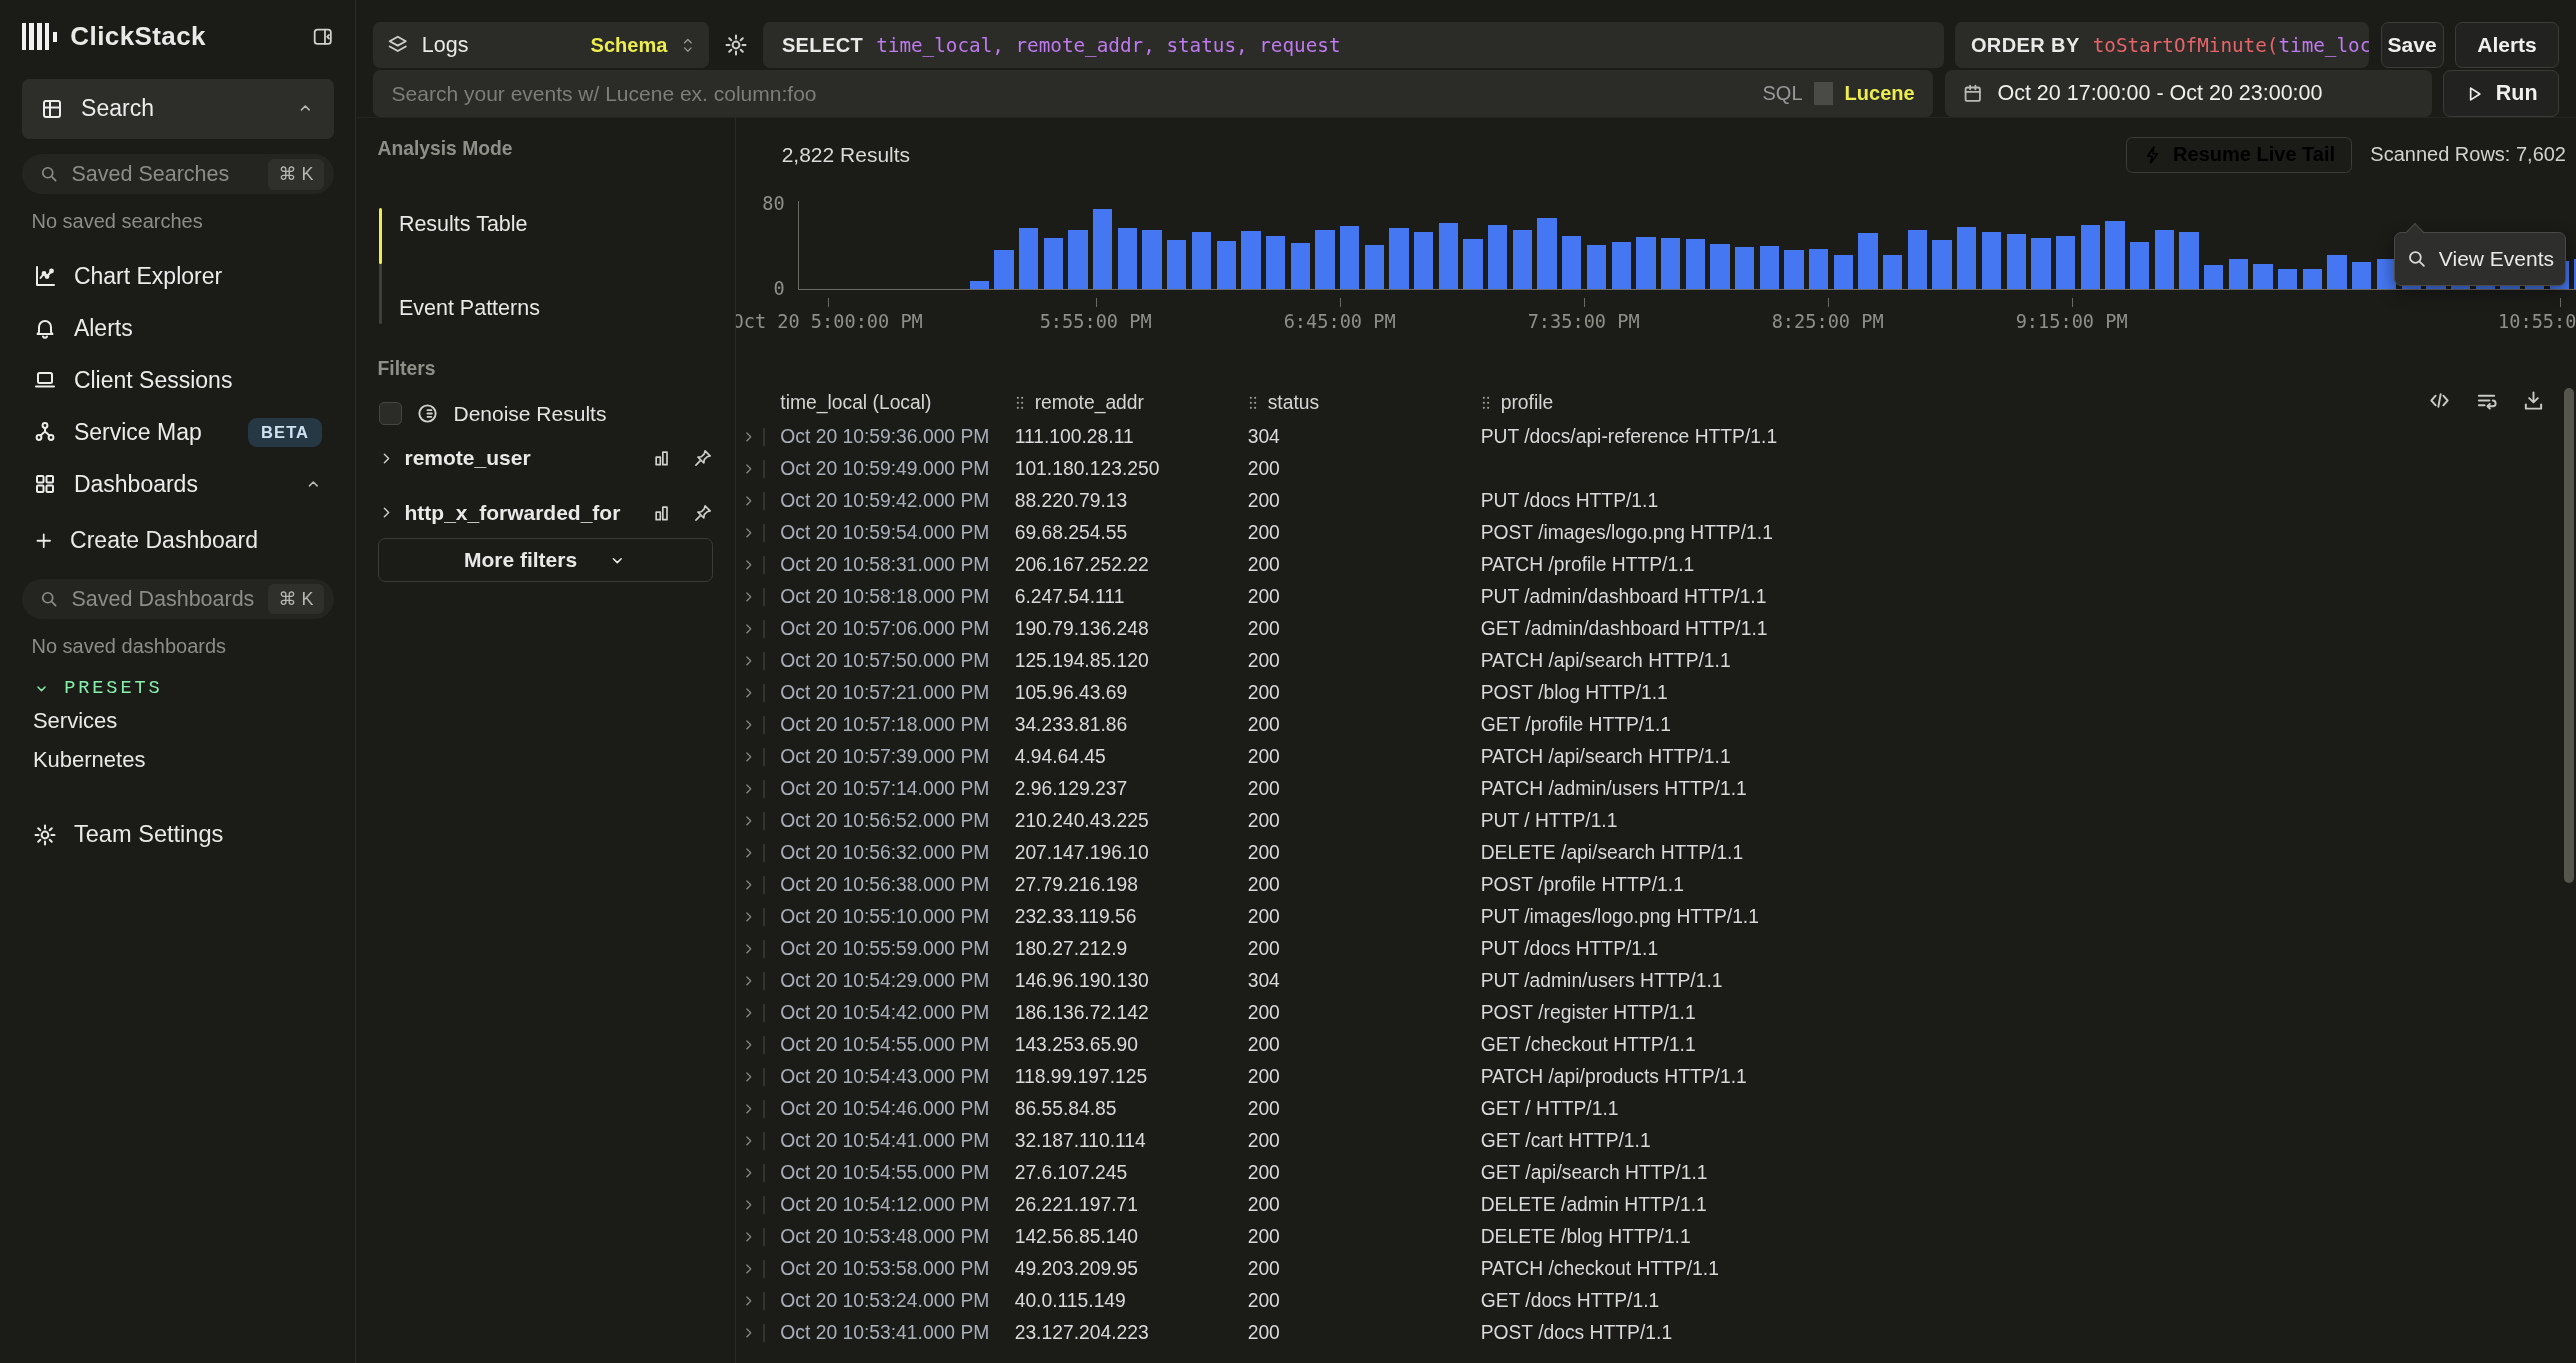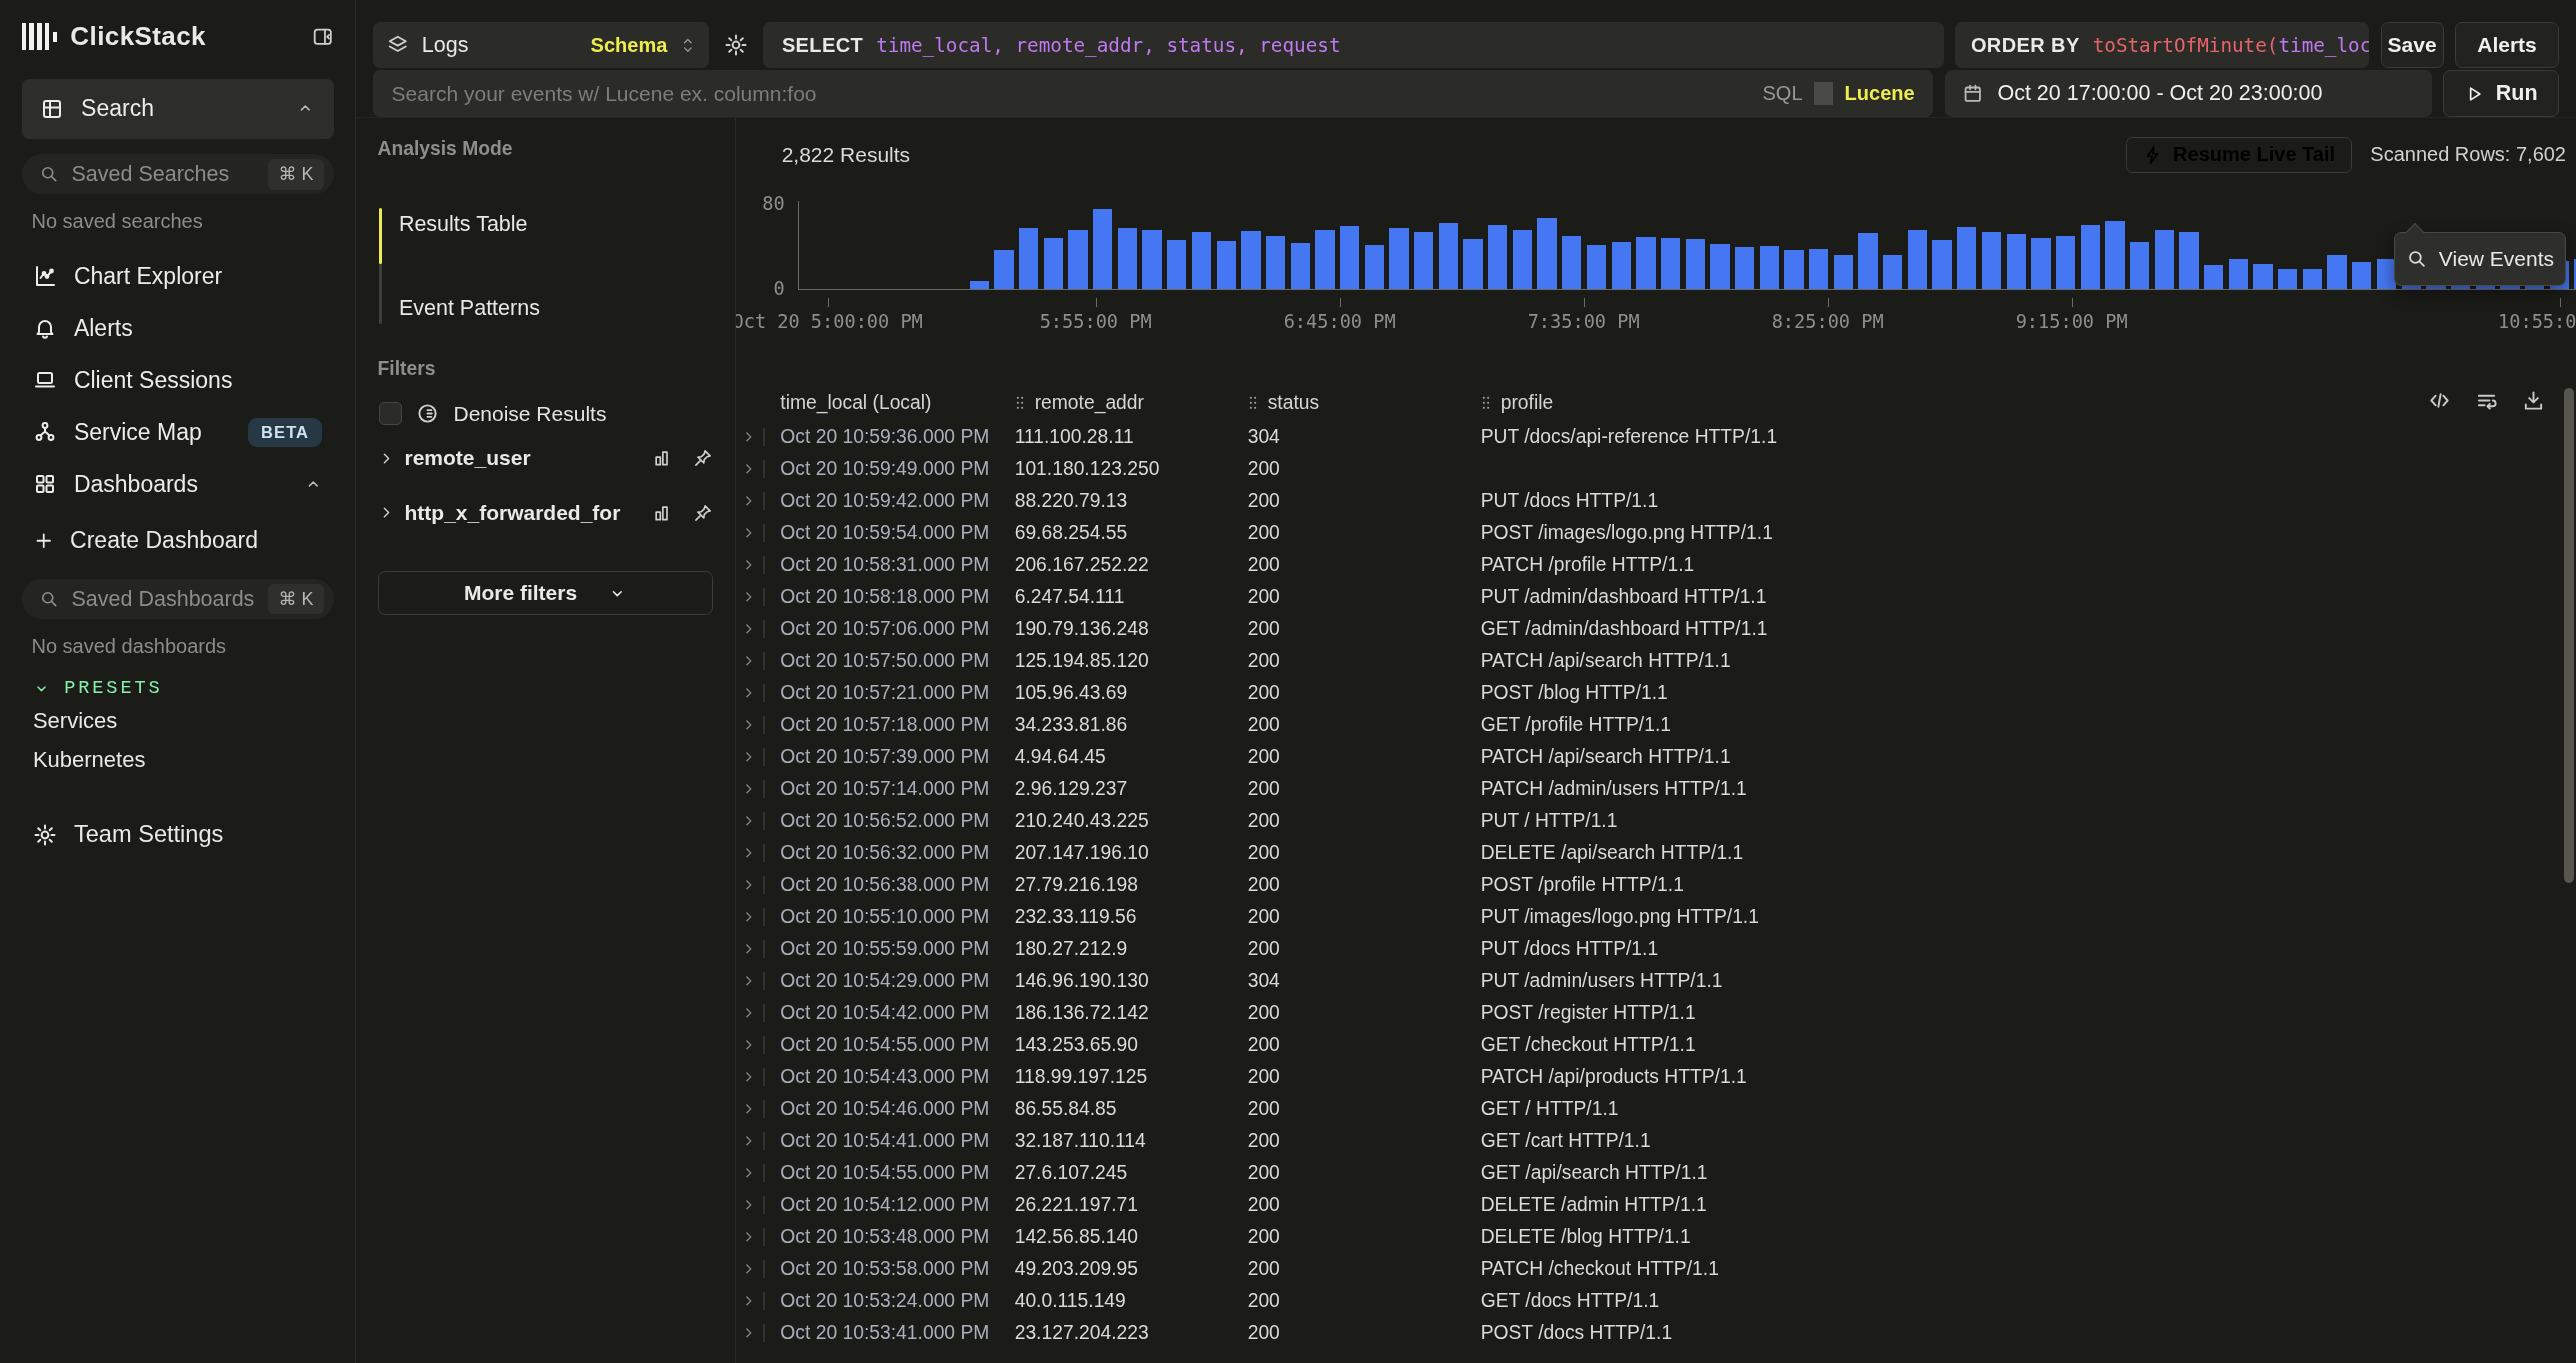--- a/index.html
+++ b/index.html
@@ -70,21 +70,21 @@
   .mode-track { position:absolute; left:0; top:4.3px; bottom:4.3px; width:3.6px; background:#3f3f3b; border-radius:2.1px; }
   .mode-track .seg { position:absolute; left:0; top:0; width:3.6px; height:48%; background:#eded4f; border-radius:2.1px; }
   .mode-item { height:40px; display:flex; align-items:center; font-size:21.5px; color:#e8e8e6; cursor:pointer;margin-top:44px; }
   .filters-label { margin-top:30px; }
   .denoise-row { display:flex; align-items:center; gap:14.3px; margin:21.5px 0 4.3px 1.4px; }
   .checkbox { width:23px; height:23px; border-radius:5px; background:#2b2b28; border:1.4px solid #454541; }
   .denoise-row .txt { font-size:21px; color:#e4e4e2; }
   .field-row { display:flex; align-items:center; gap:10px; height:43px; margin-top:11.4px; font-size:21px; font-weight:600; }
   .field-row .spacer { flex:1; }
   .field-row .ficon { color:#d0d0cd; margin-left:11.4px; cursor:pointer; }
-  .more-filters { margin-top:37px; height:44px; border:1.4px solid #3b3b37; border-radius:7.2px; display:flex; align-items:center; justify-content:center; gap:31px; font-weight:700; font-size:21px; cursor:pointer; }
+  .more-filters { margin-top:4px; height:44px; border:1.4px solid #3b3b37; border-radius:7.2px; display:flex; align-items:center; justify-content:center; gap:31px; font-weight:700; font-size:21px; cursor:pointer; }
 
   
   .results { flex:1; position:relative; min-width:0; overflow:hidden; padding-top:18.6px; }
   .res-head { display:flex; align-items:center; padding:0 10px 0 46px; height:36px; }
   .res-count { font-size:21px; color:#dadad8; }
   .res-right { margin-left:auto; display:flex; align-items:center; gap:18.6px; }
   .live-tail { height:36px; border:1.4px solid #3b3b37; border-radius:6.4px; background:transparent; display:flex; align-items:center; gap:10px; padding:0 15.7px; font-weight:700; font-size:20px; cursor:pointer; }
   .scanned { font-size:20px; color:#d2d2cf; white-space:nowrap; }
 
   

